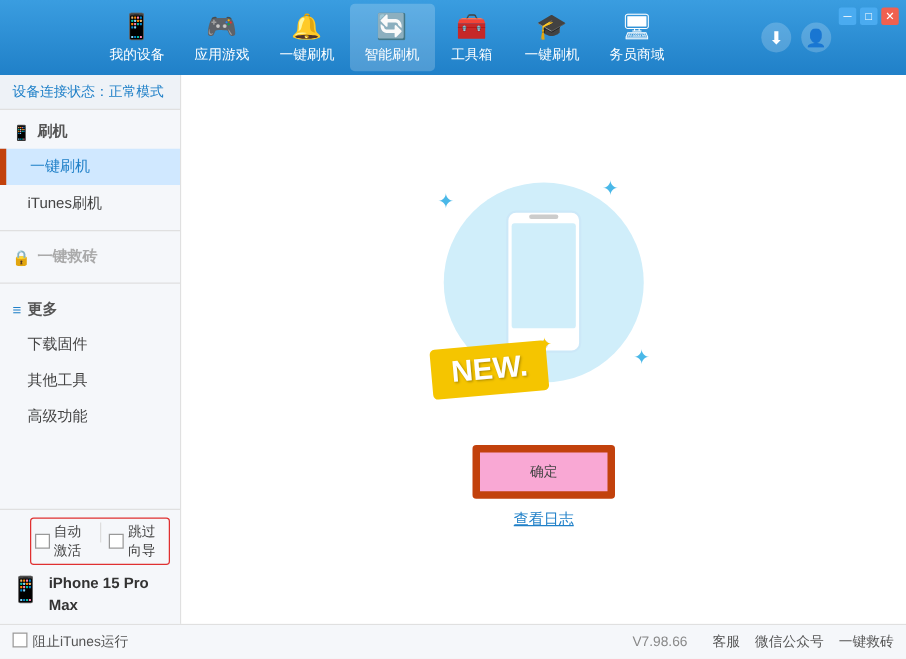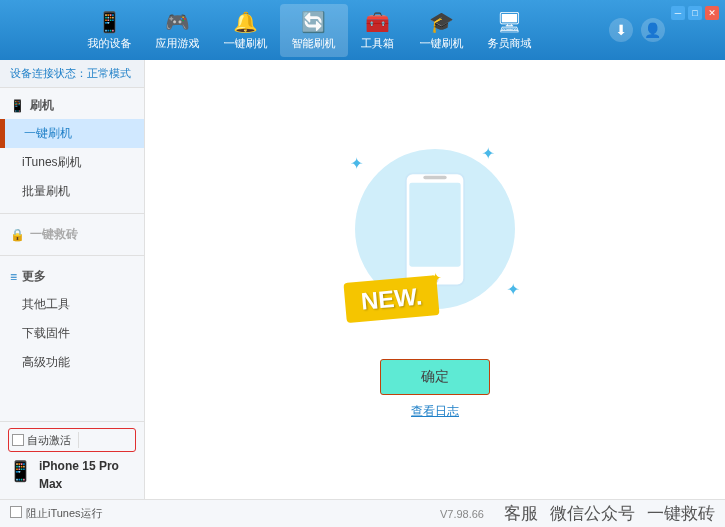--- a/index.html
+++ b/index.html
@@ -34,21 +34,21 @@
     .sidebar-section-header { display: flex; align-items: center; padding: 5px 10px; color: #555; font-size: 12px; font-weight: bold; }
     .sidebar-section-icon { margin-right: 5px; color: #2080c8; }
     .sidebar-item { padding: 6px 10px 6px 22px; color: #444; cursor: pointer; font-size: 12px; }
     .sidebar-item.active { background: #d0e8ff; color: #2080c8; border-left: 5px solid #c2410c; padding-left: 19px; }
     .sidebar-divider { height: 1px; background: #e0e0e0; margin: 3px 0; }
     .sidebar-notice { margin: 4px 8px; padding: 5px 7px; background: #ffe8e8; border: 1px solid #ffcccc; border-radius: 3px; font-size: 10px; color: #cc4444; line-height: 1.4; }
     .sidebar-bottom { flex: 1; }
 
     
     .device-area { padding: 6px 8px; border-top: 1px solid #e0e0e0; }
-    .auto-activate-row { display: flex; gap: 4px; margin-bottom: 5px; padding: 3px; border: 1.5px solid #e03030; border-radius: 3px; }
+    .auto-activate-row { display: flex; gap: 4px; margin-bottom: 5px; padding: 3px; border: 1.5px solid #e03030; border-radius: 3px; margin-left: 16px; }
     .checkbox-item { display: flex; align-items: center; gap: 3px; font-size: 11px; color: #444; cursor: pointer; }
     .checkbox { width: 12px; height: 12px; border: 1px solid #999; background: #fff; display: inline-block; flex-shrink: 0; }
     .checkbox-sep { width: 1px; height: 16px; background: #ddd; margin: 0 3px; }
     .device-info { display: flex; align-items: flex-start; gap: 6px; }
     .device-phone-icon { color: #2080c8; font-size: 20px; margin-top: 2px; }
     .device-details { font-size: 11px; color: #333; line-height: 1.5; }
     .device-name { font-weight: bold; font-size: 12px; color: #333; }
 
     
     .main-content { flex: 1; background: #fff; display: flex; flex-direction: column; align-items: center; justify-content: center; position: relative; }
@@ -56,30 +56,30 @@
     .phone-circle-bg { width: 160px; height: 160px; background: #d0eefa; border-radius: 50%; position: absolute; top: 10px; left: 10px; display: flex; align-items: center; justify-content: center; }
     .phone-svg { width: 70px; }
     .new-badge { position: absolute; bottom: 20px; left: 0; background: #f5c500; border-radius: 4px; padding: 6px 16px; transform: rotate(-5deg); }
     .new-badge-text { color: #fff; font-size: 24px; font-weight: bold; text-shadow: 1px 1px 2px rgba(0,0,0,0.3); }
     .new-badge-stars { position: absolute; top: -5px; right: -5px; color: #f5c500; font-size: 14px; }
     .sparkle { position: absolute; color: #4ab8e8; font-size: 16px; }
     .sparkle-1 { top: 15px; left: 5px; }
     .sparkle-2 { top: 5px; right: 30px; }
     .sparkle-3 { bottom: 40px; right: 5px; }
     .success-text { font-size: 18px; color: #333; margin-bottom: 20px; }
-    .confirm-btn { padding: 8px 40px; background: #5eead4; border: 1px solid #c2410c; border-radius: 3px; cursor: pointer; font-size: 14px; color: #444; margin-bottom: 8px; }
+    .confirm-btn { padding: 8px 40px; background: #f9a8d4; border: 6px solid #c2410c; border-radius: 3px; cursor: pointer; font-size: 11px; color: #444; margin-bottom: 8px; }
     .log-link { font-size: 12px; color: #2080c8; cursor: pointer; text-decoration: underline; }
 
     
     .bottom-bar { width: 100%; height: 28px; background: #f5f7fa; border-top: 1px solid #e0e0e0; display: flex; align-items: center; padding: 0 10px; gap: 20px; }
     .bottom-item { display: flex; gap: 4px; font-size: 11px; color: #555; cursor: pointer; }
     .bottom-checkbox { width: 12px; height: 12px; border: 1px solid #999; background: #fff; display: inline-block; flex-shrink: 0; }
     .bottom-version { font-size: 11px; color: #888; }
     .bottom-links { display: flex; gap: 12px; margin-left: auto; }
-    .bottom-link { font-size: 17px; color: #555; cursor: pointer; }
+    .bottom-link { font-size: 11px; color: #555; cursor: pointer; }
   </style>
 </head>
 <body>
 
 <div class="topbar">
 
   <div class="nav-items">
     <div class="nav-item">
       <span class="nav-icon">📱</span>
       <span class="nav-label">我的设备</span>
@@ -133,61 +133,62 @@
       <div class="sidebar-section-header">
         <span class="sidebar-section-icon">📱</span>
         <span>刷机</span>
       </div>
       <div class="sidebar-item active">
         <span>一键刷机</span>
       </div>
       <div class="sidebar-item">
         <span>iTunes刷机</span>
       </div>
-      <div class="sidebar-item">
-        <span>批量刷机</span>
-      </div>
     </div>
 
     <div class="sidebar-divider"></div>
 
     <div class="sidebar-section">
       <div class="sidebar-section-header" style="color:#aaa;">
         <span class="sidebar-section-icon" style="color:#bbb;">🔒</span>
         <span>一键救砖</span>
       </div>
     </div>
 
     <div class="sidebar-divider"></div>
 
     <div class="sidebar-section">
       <div class="sidebar-section-header">
         <span class="sidebar-section-icon">≡</span>
         <span>更多</span>
       </div>
       <div class="sidebar-item">
+        <span>下载固件</span>
+      </div>
+      <div class="sidebar-item">
         <span>其他工具</span>
-      </div>
-      <div class="sidebar-item">
-        <span>下载固件</span>
       </div>
       <div class="sidebar-item">
         <span>高级功能</span>
       </div>
     </div>
 
     <div class="sidebar-bottom"></div>
 
     <div class="device-area">
       <div class="auto-activate-row">
         <label class="checkbox-item">
           <span class="checkbox"></span>
           <span>自动激活</span>
         </label>
         <span class="checkbox-sep"></span>
+        <label class="checkbox-item">
+          <span class="checkbox"></span>
+          <span>跳过向导</span>
+        </label>
       </div>
       <div class="device-info">
         <span class="device-phone-icon">📱</span>
         <div class="device-details">
           <div class="device-name">iPhone 15 Pro Max</div>
 
         </div>
       </div>
     </div>
   </div>

